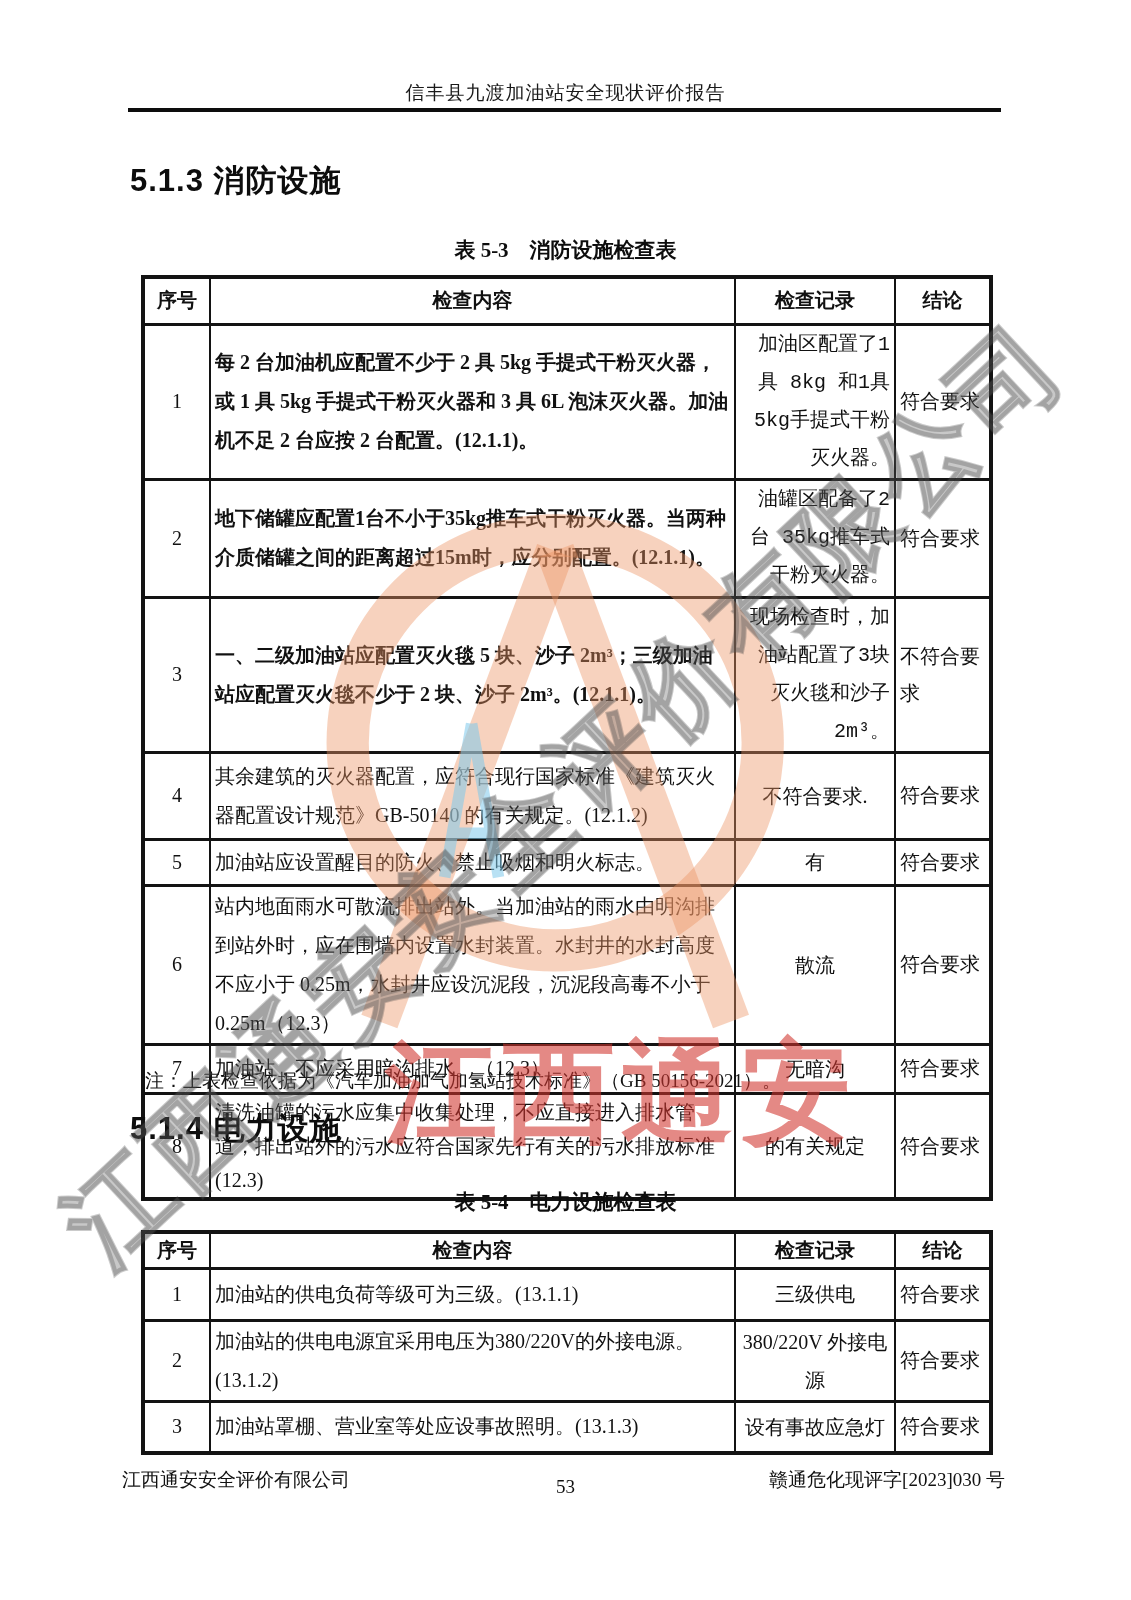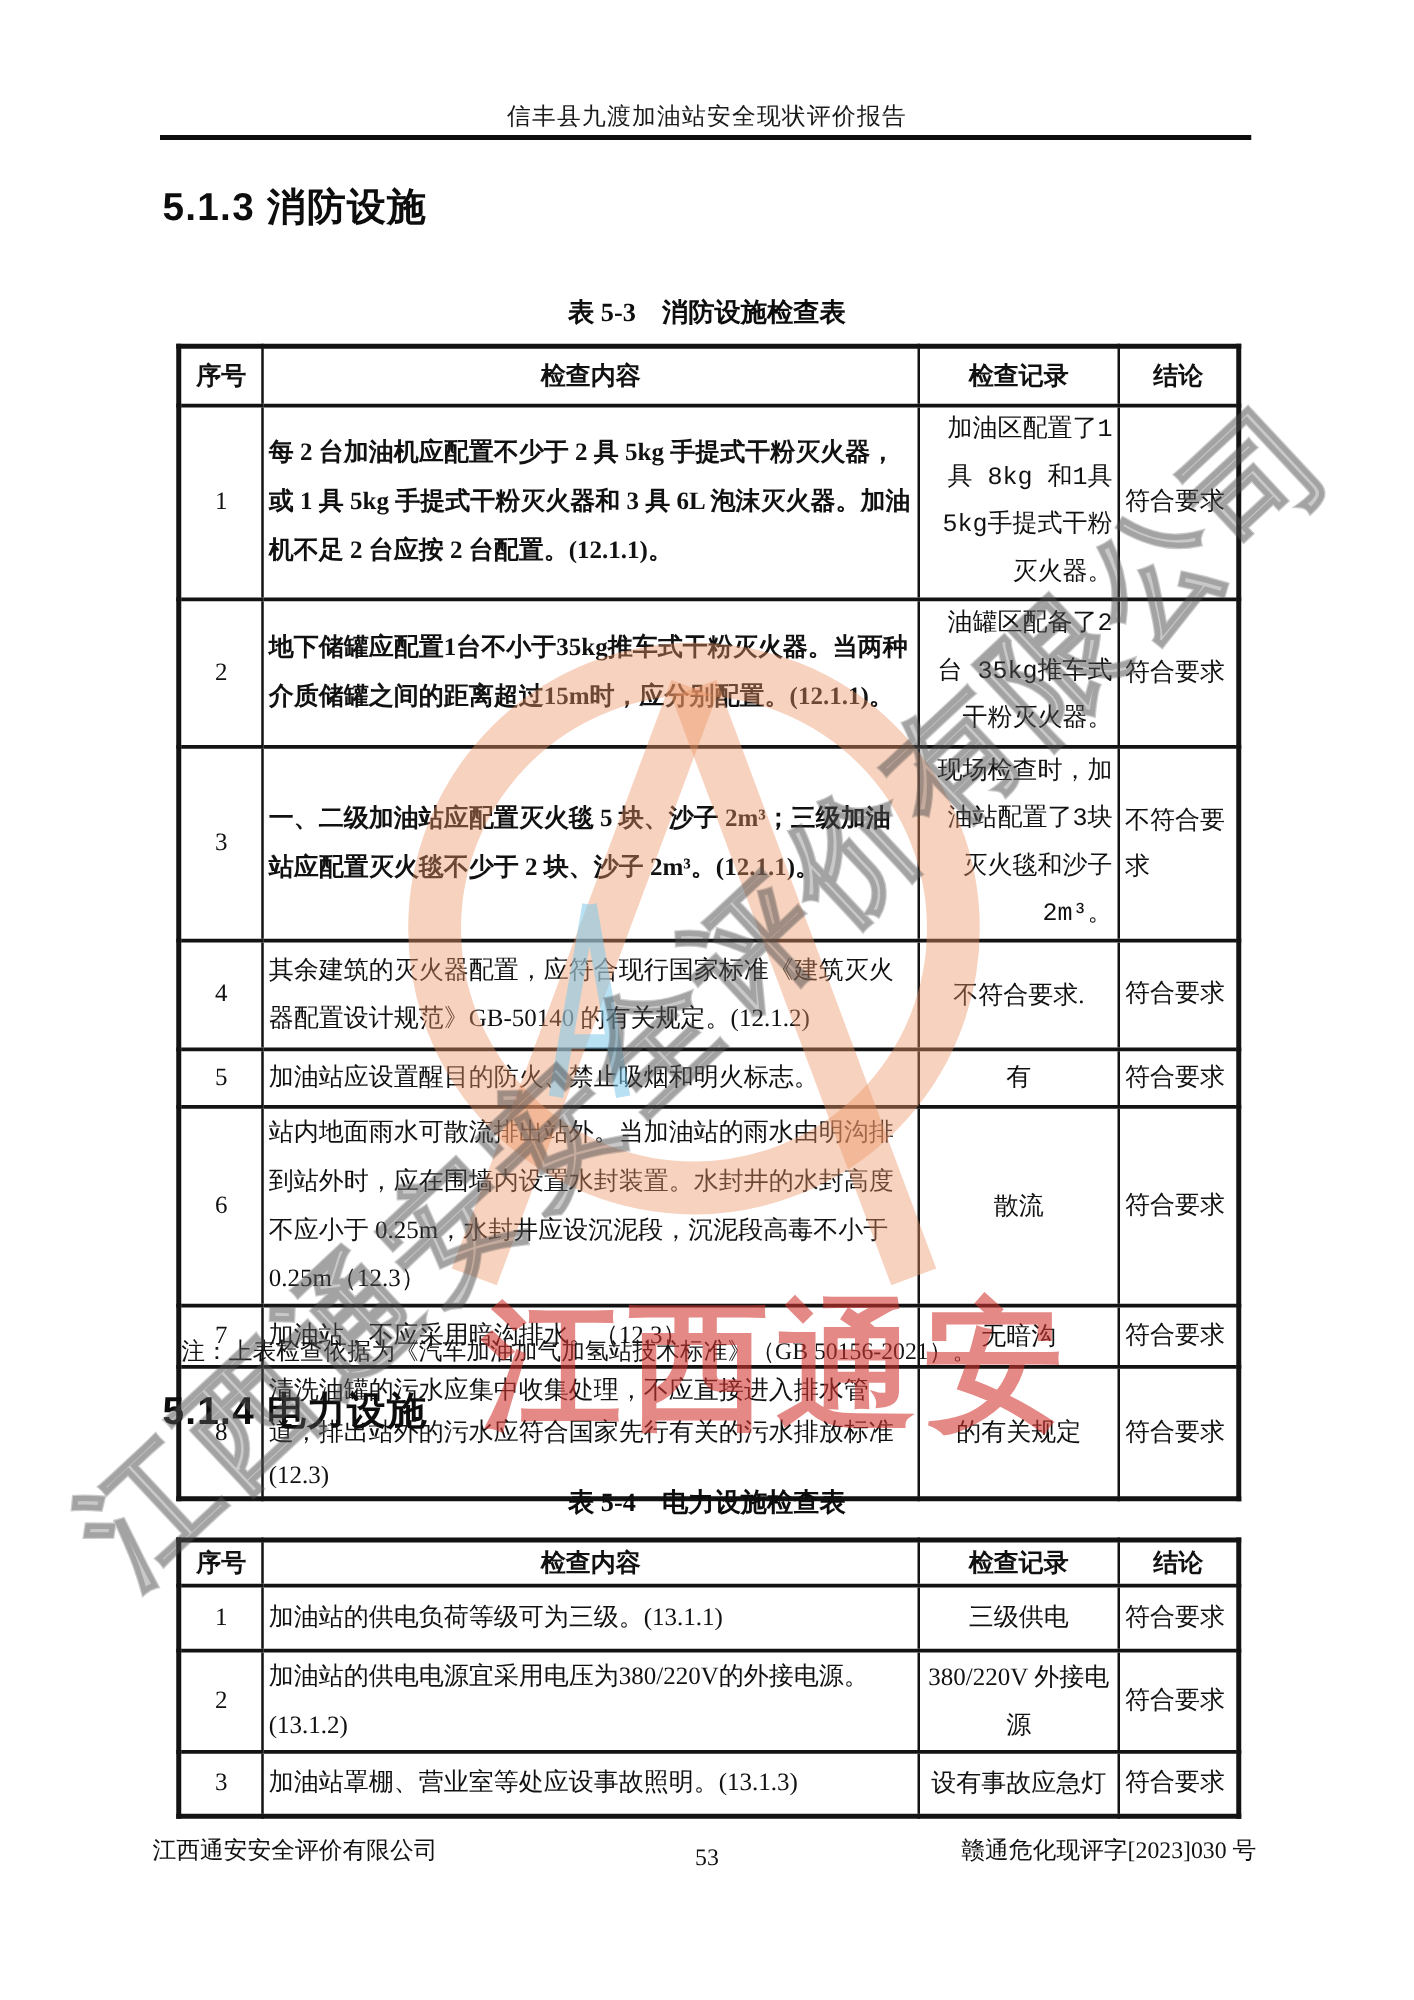--- a/index.html
+++ b/index.html
@@ -12,21 +12,21 @@
     position:absolute;top:80px;left:0;width:100%;text-align:center;
     font-size:19px;letter-spacing:1px;color:#1a1a1a;
   }
   .header-rule{position:absolute;top:108px;left:128px;width:873px;height:4px;background:#0d0d0d;}
   
   .sec{
     position:absolute;left:130px;margin:0;
     font-family:"Liberation Sans","DejaVu Sans",sans-serif;
     font-weight:bold;font-size:31px;color:#0d0d0d;letter-spacing:1px;
   }
-  .sec1{top:145px;}
+  .sec1{top:160px;}
   .sec2{top:1108px;}
   
   .caption{
     position:absolute;left:0;width:100%;text-align:center;
     font-weight:bold;font-size:21px;color:#0d0d0d;
   }
   .cap1{top:236px;}
   .cap2{top:1188px;}
   
   table.checktable{

